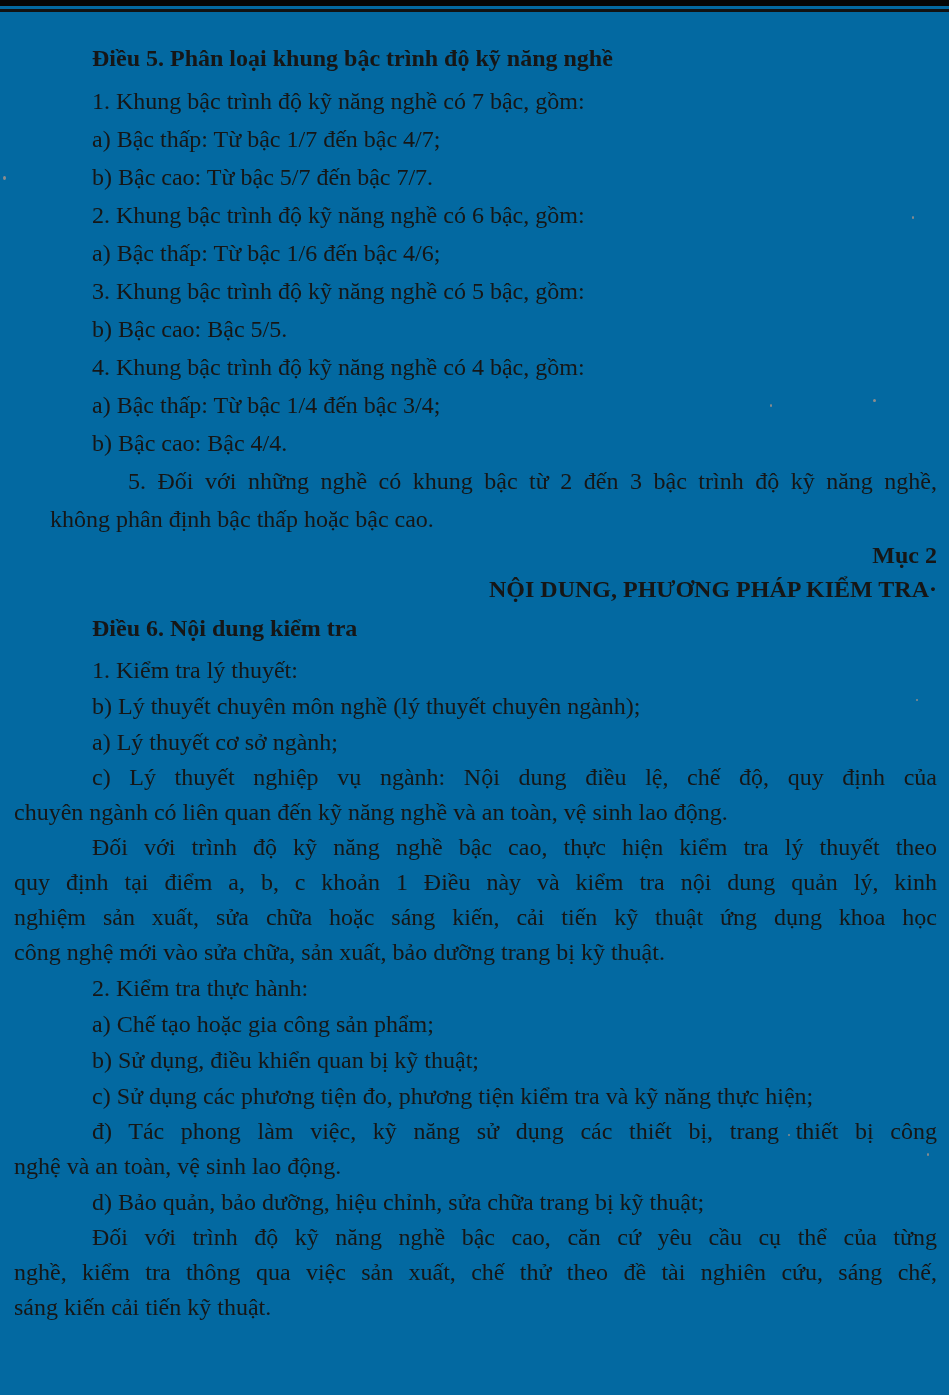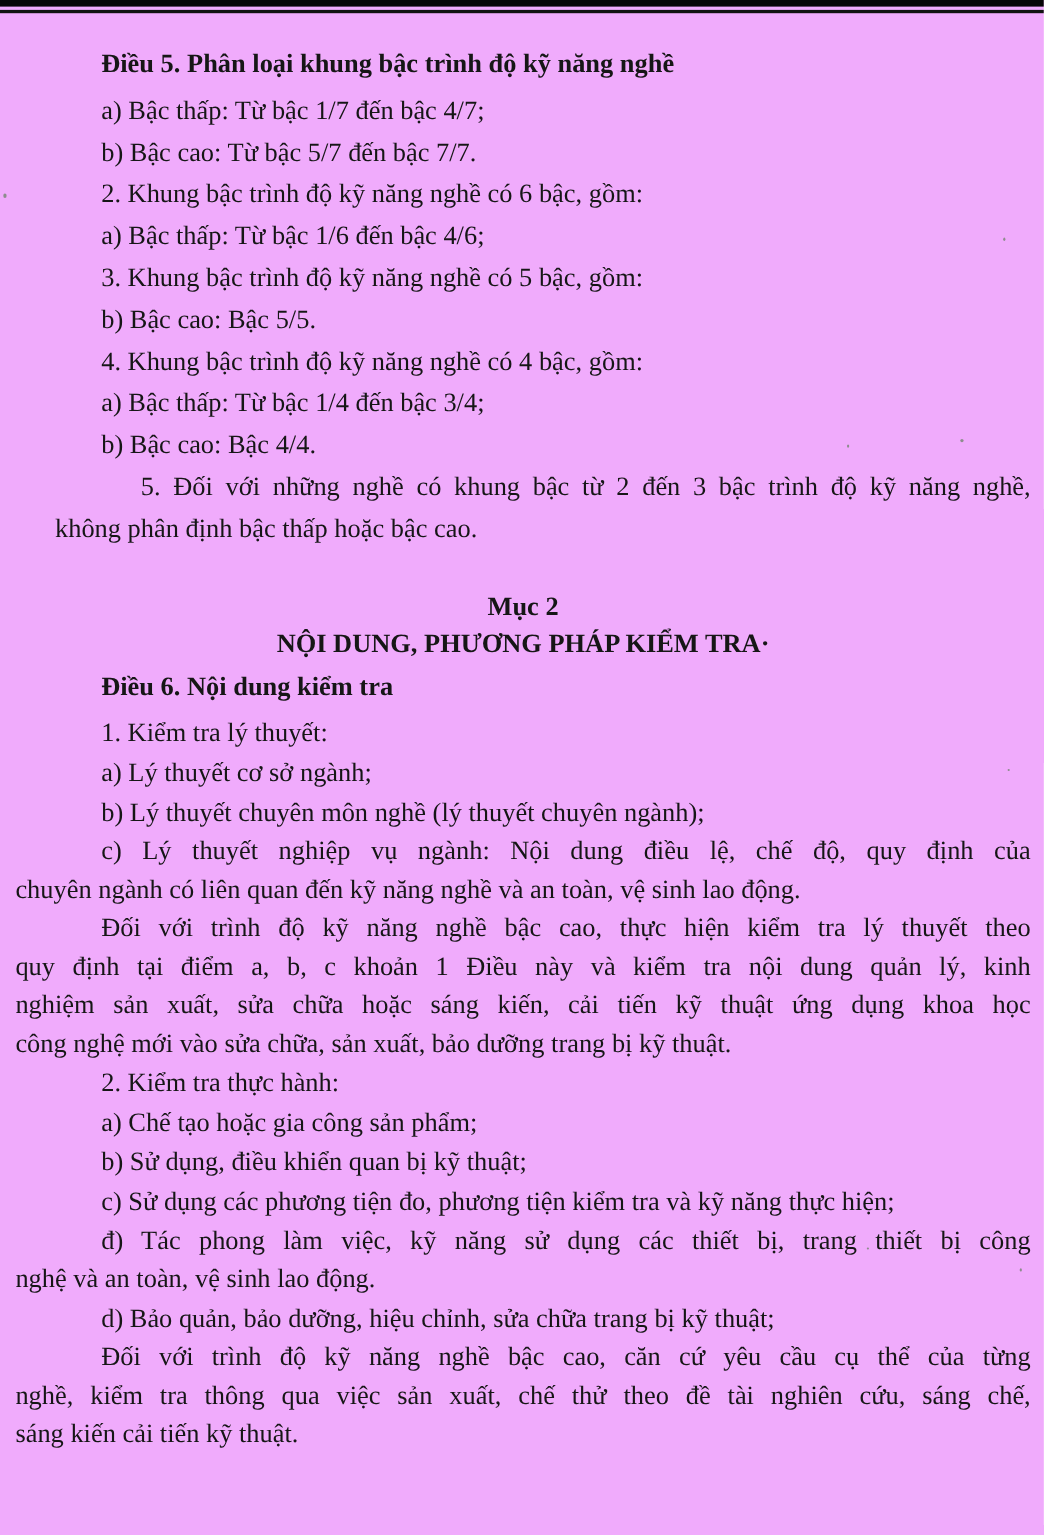--- a/index.html
+++ b/index.html
@@ -5,21 +5,21 @@
   html, body {
     margin: 0;
     padding: 0;
     background: #ffffff;
   }
   .page {
     position: relative;
     width: 949px;
     height: 1395px;
     margin: 0;
-    background: #f0abfc;
+    background: #0369a1;
     color: #161616;
     font-family: "Liberation Serif", "DejaVu Serif", serif;
     font-size: 24px;
     overflow: hidden;
     -webkit-font-smoothing: antialiased;
   }
   
   .top-bar {
     position: absolute;
     top: 0; left: 0; right: 0;
@@ -47,24 +47,23 @@
 
   
   .article-heading { font-weight: 700; margin-bottom: 6px; }
   .article-heading .line { line-height: 36px; }
 
   
   .item-top .line { line-height: 38px; }
 
   
   .section-heading {
-    text-align: center;
+    text-align: right;
     font-weight: 700;
     margin-bottom: 4px;
-    margin-top: 35px;
   }
   .section-heading .line { line-height: 34px; text-indent: 0; }
 
   
   .item-low .line { line-height: 36px; }
 
   
   .para .line { line-height: 35px; }
   .justify .line {
     text-align: justify;
@@ -90,20 +89,23 @@
 </head>
 <body>
 
 <div class="page">
   <div class="top-bar"></div>
   <div class="top-rule"></div>
 
   <div class="content">
       <div class="block article-heading">
         <div class="line first last">Điều 5. Phân loại khung bậc trình độ kỹ năng nghề</div>
+      </div>
+      <div class="block item-top">
+        <div class="line first last">1. Khung bậc trình độ kỹ năng nghề có 7 bậc, gồm:</div>
       </div>
       <div class="block item-top">
         <div class="line first last">a) Bậc thấp: Từ bậc 1/7 đến bậc 4/7;</div>
       </div>
       <div class="block item-top">
         <div class="line first last">b) Bậc cao: Từ bậc 5/7 đến bậc 7/7.</div>
       </div>
       <div class="block item-top">
         <div class="line first last">2. Khung bậc trình độ kỹ năng nghề có 6 bậc, gồm:</div>
       </div>
@@ -133,24 +135,24 @@
         <div class="line first">Mục 2</div>
         <div class="line last">NỘI DUNG, PHƯƠNG PHÁP KIỂM TRA·</div>
       </div>
       <div class="block article-heading">
         <div class="line first last">Điều 6. Nội dung kiểm tra</div>
       </div>
       <div class="block item-low">
         <div class="line first last">1. Kiểm tra lý thuyết:</div>
       </div>
       <div class="block item-low">
-        <div class="line first last">a) Lý thuyết cơ sở ngành;</div>
+        <div class="line first last">b) Lý thuyết chuyên môn nghề (lý thuyết chuyên ngành);</div>
       </div>
       <div class="block item-low">
-        <div class="line first last">b) Lý thuyết chuyên môn nghề (lý thuyết chuyên ngành);</div>
+        <div class="line first last">a) Lý thuyết cơ sở ngành;</div>
       </div>
       <div class="block para justify">
         <div class="line first">c) Lý thuyết nghiệp vụ ngành: Nội dung điều lệ, chế độ, quy định của</div>
         <div class="line last">chuyên ngành có liên quan đến kỹ năng nghề và an toàn, vệ sinh lao động.</div>
       </div>
       <div class="block para justify">
         <div class="line first">Đối với trình độ kỹ năng nghề bậc cao, thực hiện kiểm tra lý thuyết theo</div>
         <div class="line">quy định tại điểm a, b, c khoản 1 Điều này và kiểm tra nội dung quản lý, kinh</div>
         <div class="line">nghiệm sản xuất, sửa chữa hoặc sáng kiến, cải tiến kỹ thuật ứng dụng khoa học</div>
         <div class="line last">công nghệ mới vào sửa chữa, sản xuất, bảo dưỡng trang bị kỹ thuật.</div>

